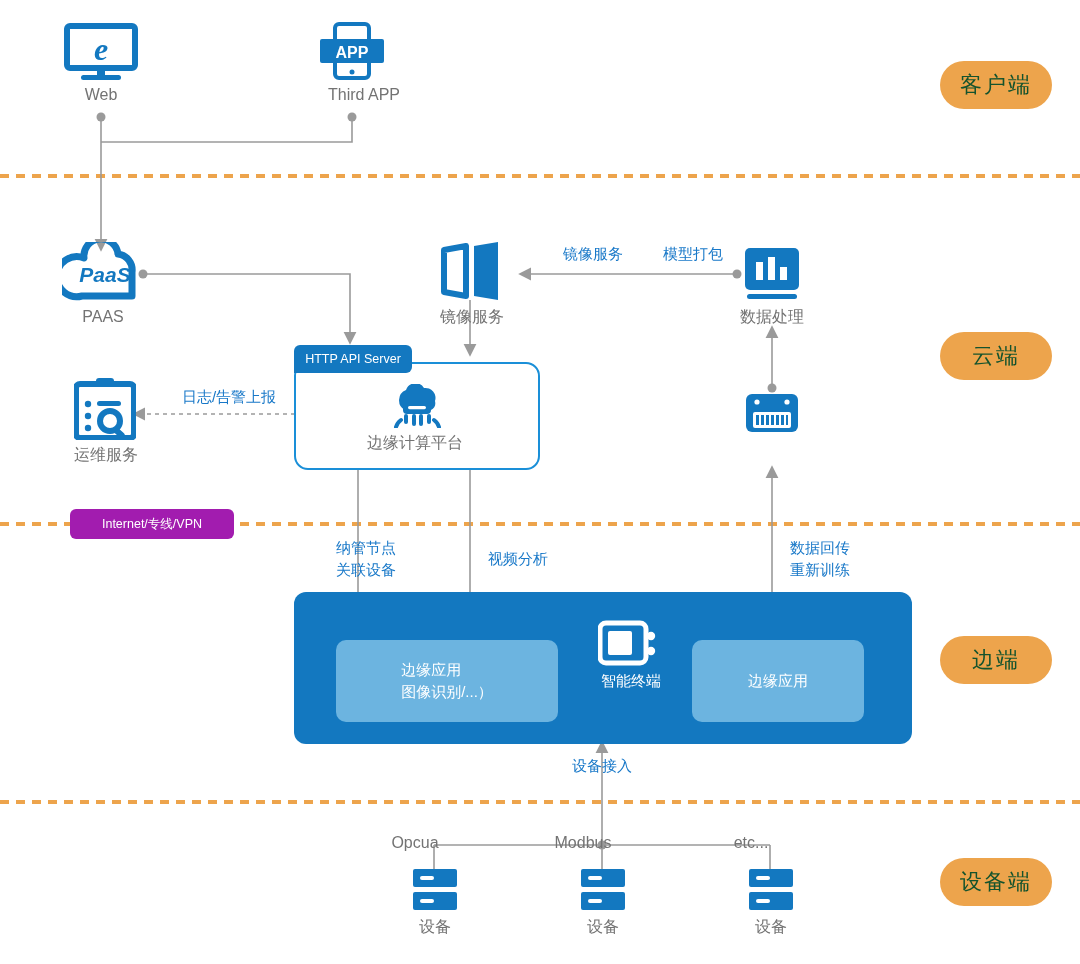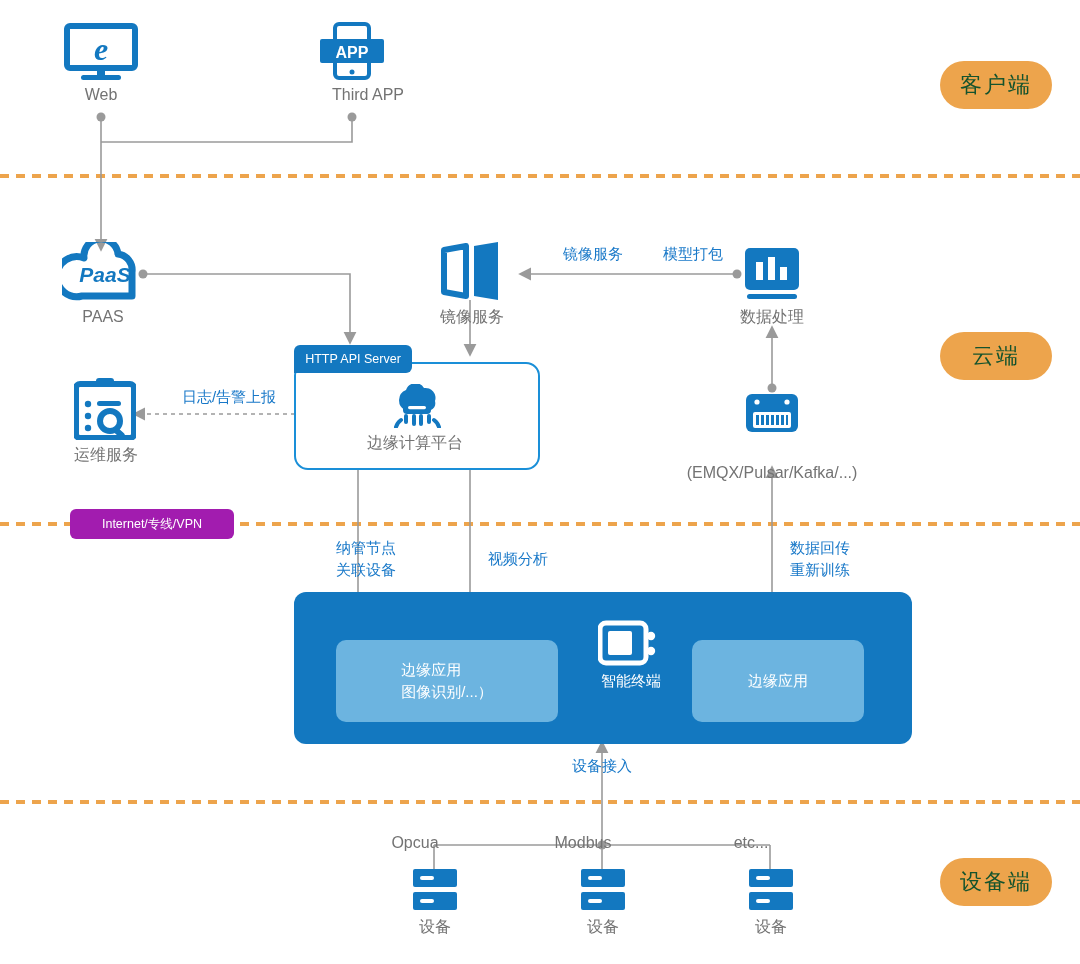--- a/index.html
+++ b/index.html
@@ -96,21 +96,21 @@
   <div class="abs lbl" style="left:61px;top:84px;width:80px;">Web</div>
 
   <div class="abs" style="left:318px;top:22px;">
     <svg width="68" height="60" viewBox="0 0 68 60">
       <rect x="17" y="2" width="34" height="54" rx="4" fill="none" stroke="#1378c0" stroke-width="4"></rect>
       <rect x="2" y="17" width="64" height="24" rx="2" fill="#1378c0"></rect>
       <circle cx="34" cy="50" r="2.5" fill="#1378c0"></circle>
       <text x="34" y="36" font-size="16" font-weight="bold" fill="#ffffff" text-anchor="middle">APP</text>
     </svg>
   </div>
-  <div class="abs lbl" style="left:308px;top:84px;width:120px;">Third APP</div>
+  <div class="abs lbl" style="left:280px;top:84px;width:120px;text-align:right;">Third APP</div>
 
   <div class="abs" style="left:62px;top:242px;">
     <svg width="82" height="62" viewBox="0 0 82 62">
       <path d="M20,54 A20,20 0 1 1 22,16 A17,17 0 0 1 56,12 A16,16 0 0 1 70,30 L70,54 Z" fill="none" stroke="#1378c0" stroke-width="7" stroke-linecap="round" stroke-linejoin="round"></path>
       <text x="43" y="40" font-size="21" font-style="italic" font-weight="bold" fill="#1378c0" text-anchor="middle">PaaS</text>
     </svg>
   </div>
   <div class="abs lbl" style="left:58px;top:306px;width:90px;">PAAS</div>
 
   <div class="abs" style="left:440px;top:242px;">
@@ -156,21 +156,20 @@
         <rect x="14" y="27" width="3" height="10"></rect>
           <rect x="19" y="27" width="3" height="10"></rect>
         <rect x="24" y="27" width="3" height="10"></rect>
           <rect x="29" y="27" width="3" height="10"></rect>
         <rect x="34" y="27" width="3" height="10"></rect>
           <rect x="39" y="27" width="3" height="10"></rect>
         <rect x="44" y="27" width="2" height="10"></rect>
       </g>
     </svg>
   </div>
-  <div class="abs lbl" style="left:652px;top:462px;width:240px;">(EMQX/Pulsar/Kafka/...)</div>
 
   <div class="abs ecp-box" style="left:294px;top:362px;"></div>
   <div class="abs api-pill" style="left:294px;top:345px;">HTTP API Server</div>
   <div class="abs" style="left:392px;top:384px;">
     <svg width="50" height="44" viewBox="0 0 50 44">
       <path d="M13,26 A11,11 0 0 1 14,6 A10,10 0 0 1 32,4 A10,10 0 0 1 43,17 A8,8 0 0 1 39,26 Z" fill="#1378c0"></path>
       <rect x="11" y="19" width="28" height="11" rx="4" fill="#1378c0"></rect>
       <rect x="16" y="22" width="18" height="3.2" rx="1.6" fill="#ffffff"></rect>
       <g fill="#1378c0">
         <rect x="12" y="30" width="4" height="10" rx="2"></rect>
@@ -250,15 +249,16 @@
       <rect x="1" y="1" width="44" height="18" rx="2" fill="#1378c0"></rect>
       <rect x="8" y="8" width="14" height="4" rx="2" fill="#ffffff"></rect>
       <rect x="1" y="24" width="44" height="18" rx="2" fill="#1378c0"></rect>
       <rect x="8" y="31" width="14" height="4" rx="2" fill="#ffffff"></rect>
     </svg>
   </div>
   <div class="abs lbl" style="left:726px;top:916px;width:90px;">设备</div>
 
   <div class="abs zone-pill" style="left:940px;top:61px;">客户端</div>
   <div class="abs zone-pill" style="left:940px;top:332px;">云端</div>
+  <div class="abs zone-pill" style="left:940px;top:636px;">边端</div>
   <div class="abs zone-pill" style="left:940px;top:858px;">设备端</div>
 
 </div>
 
 </body></html>

